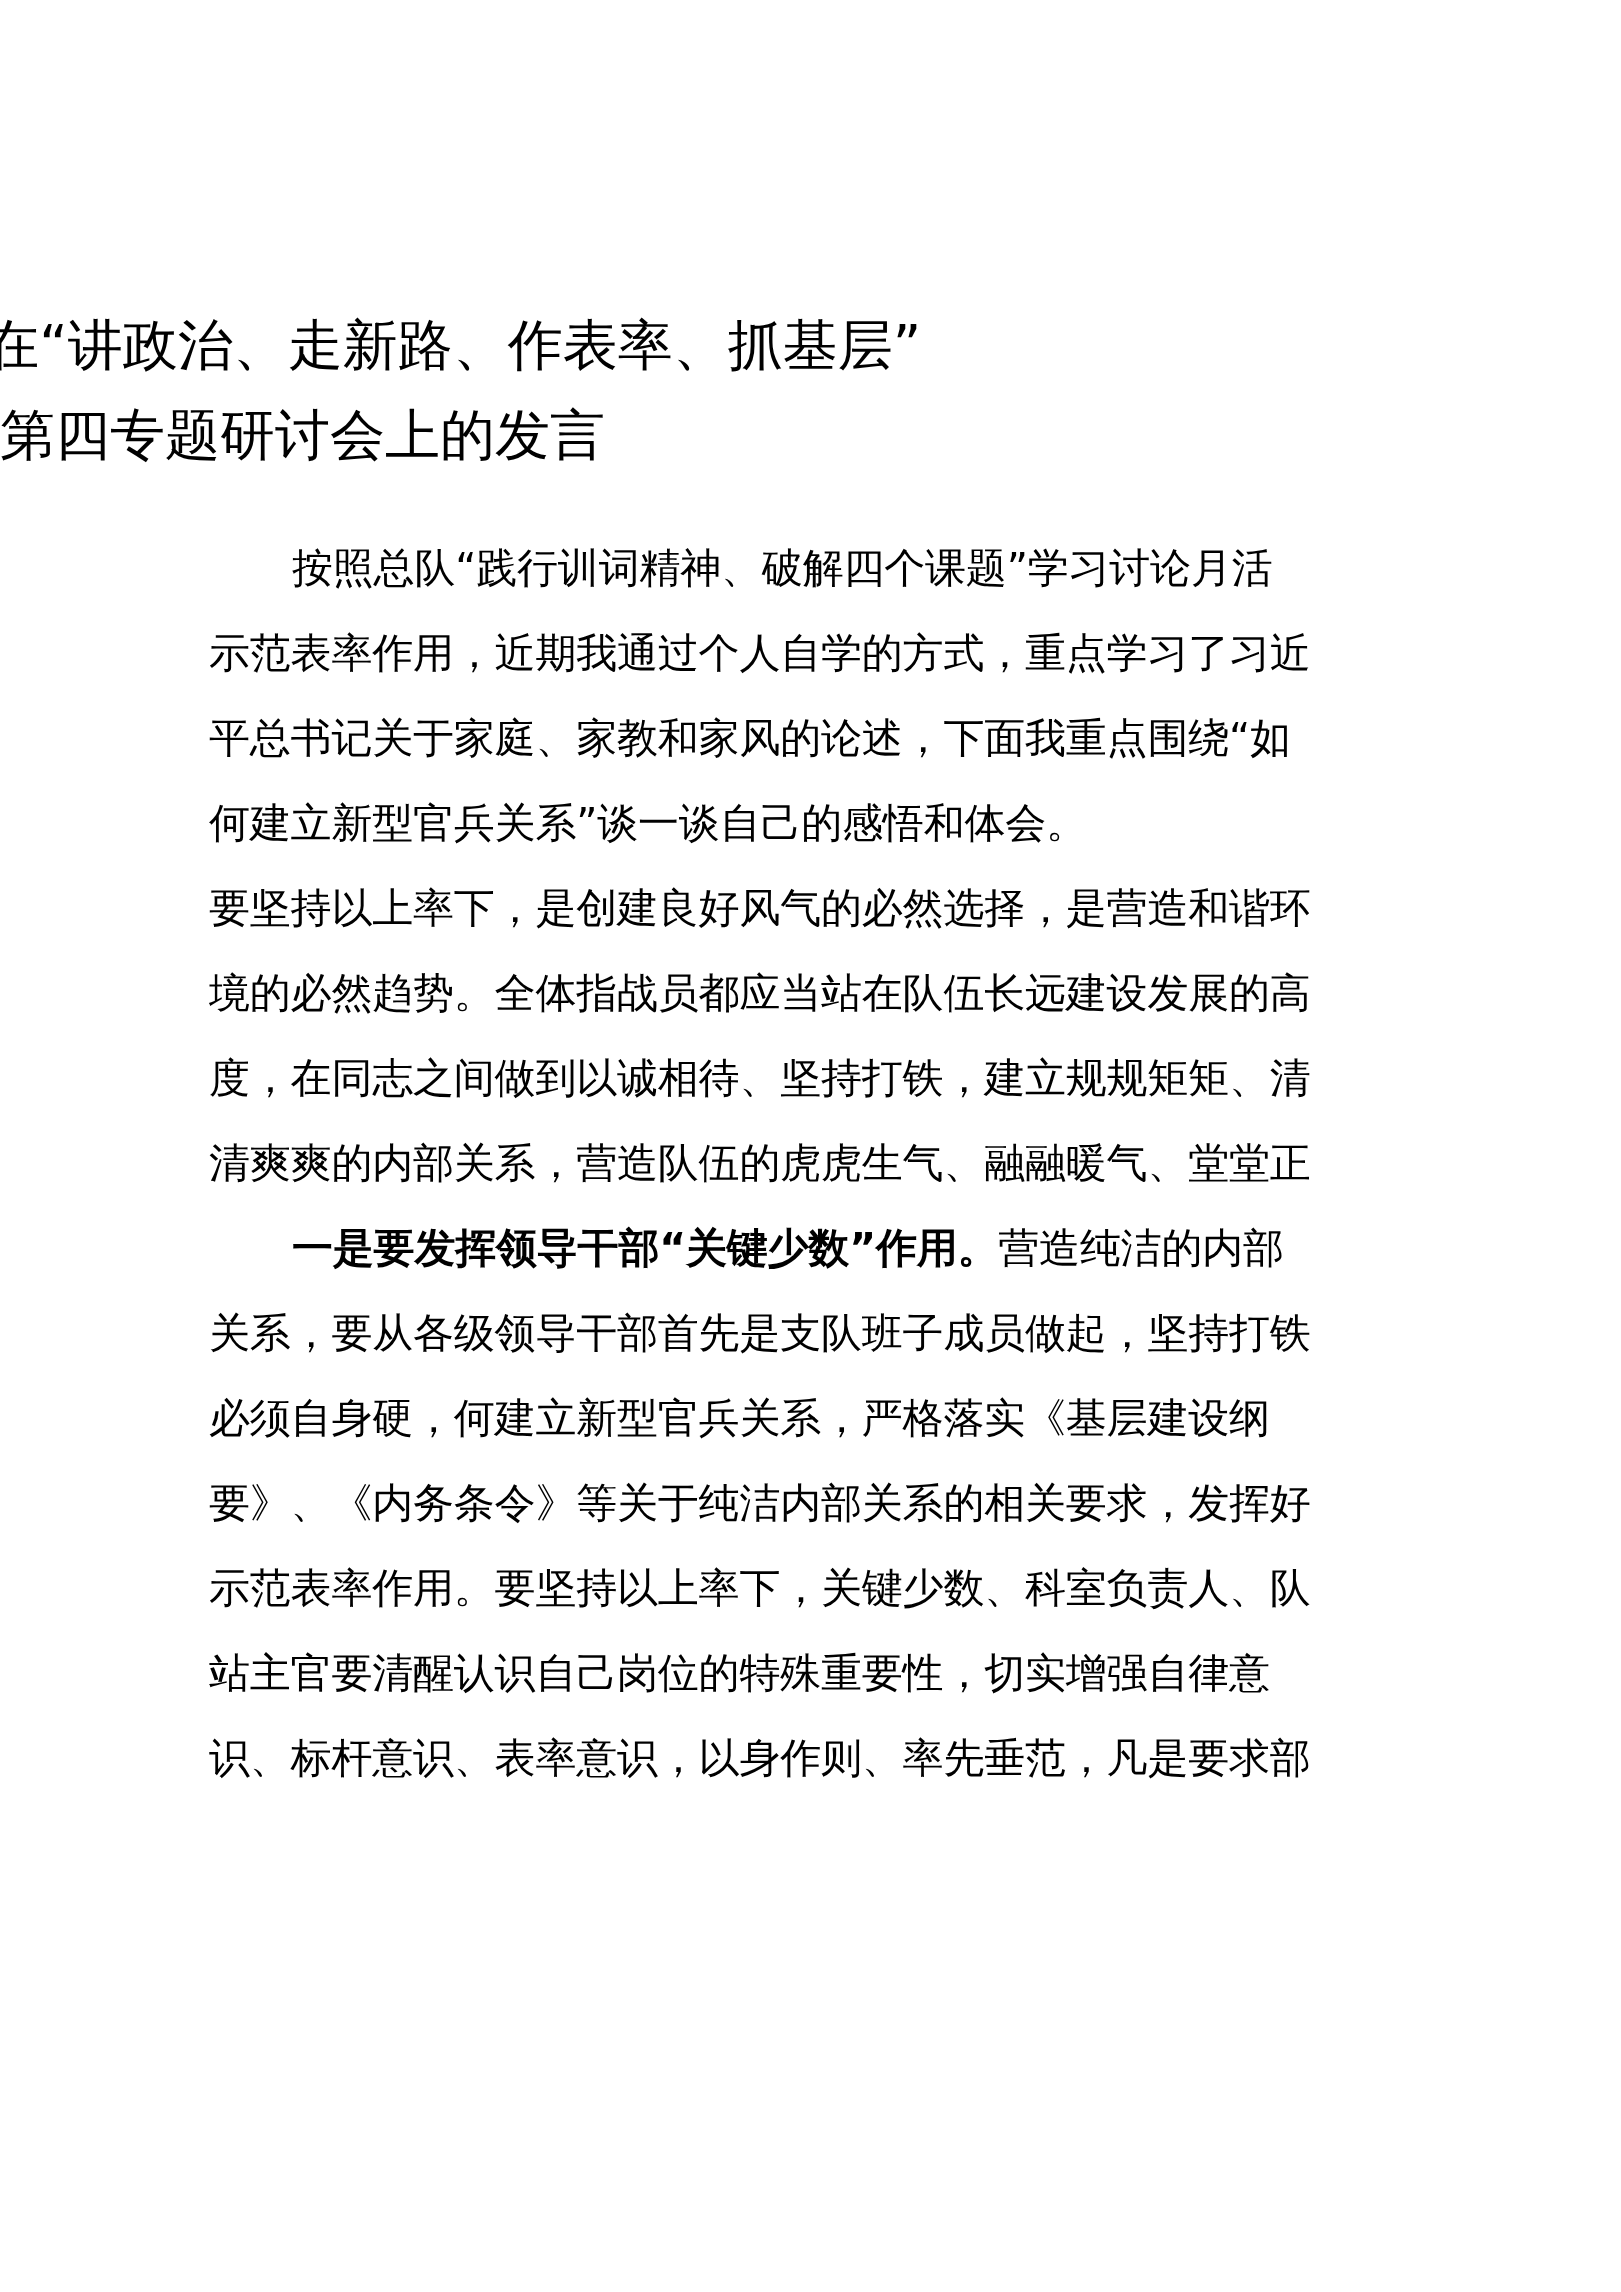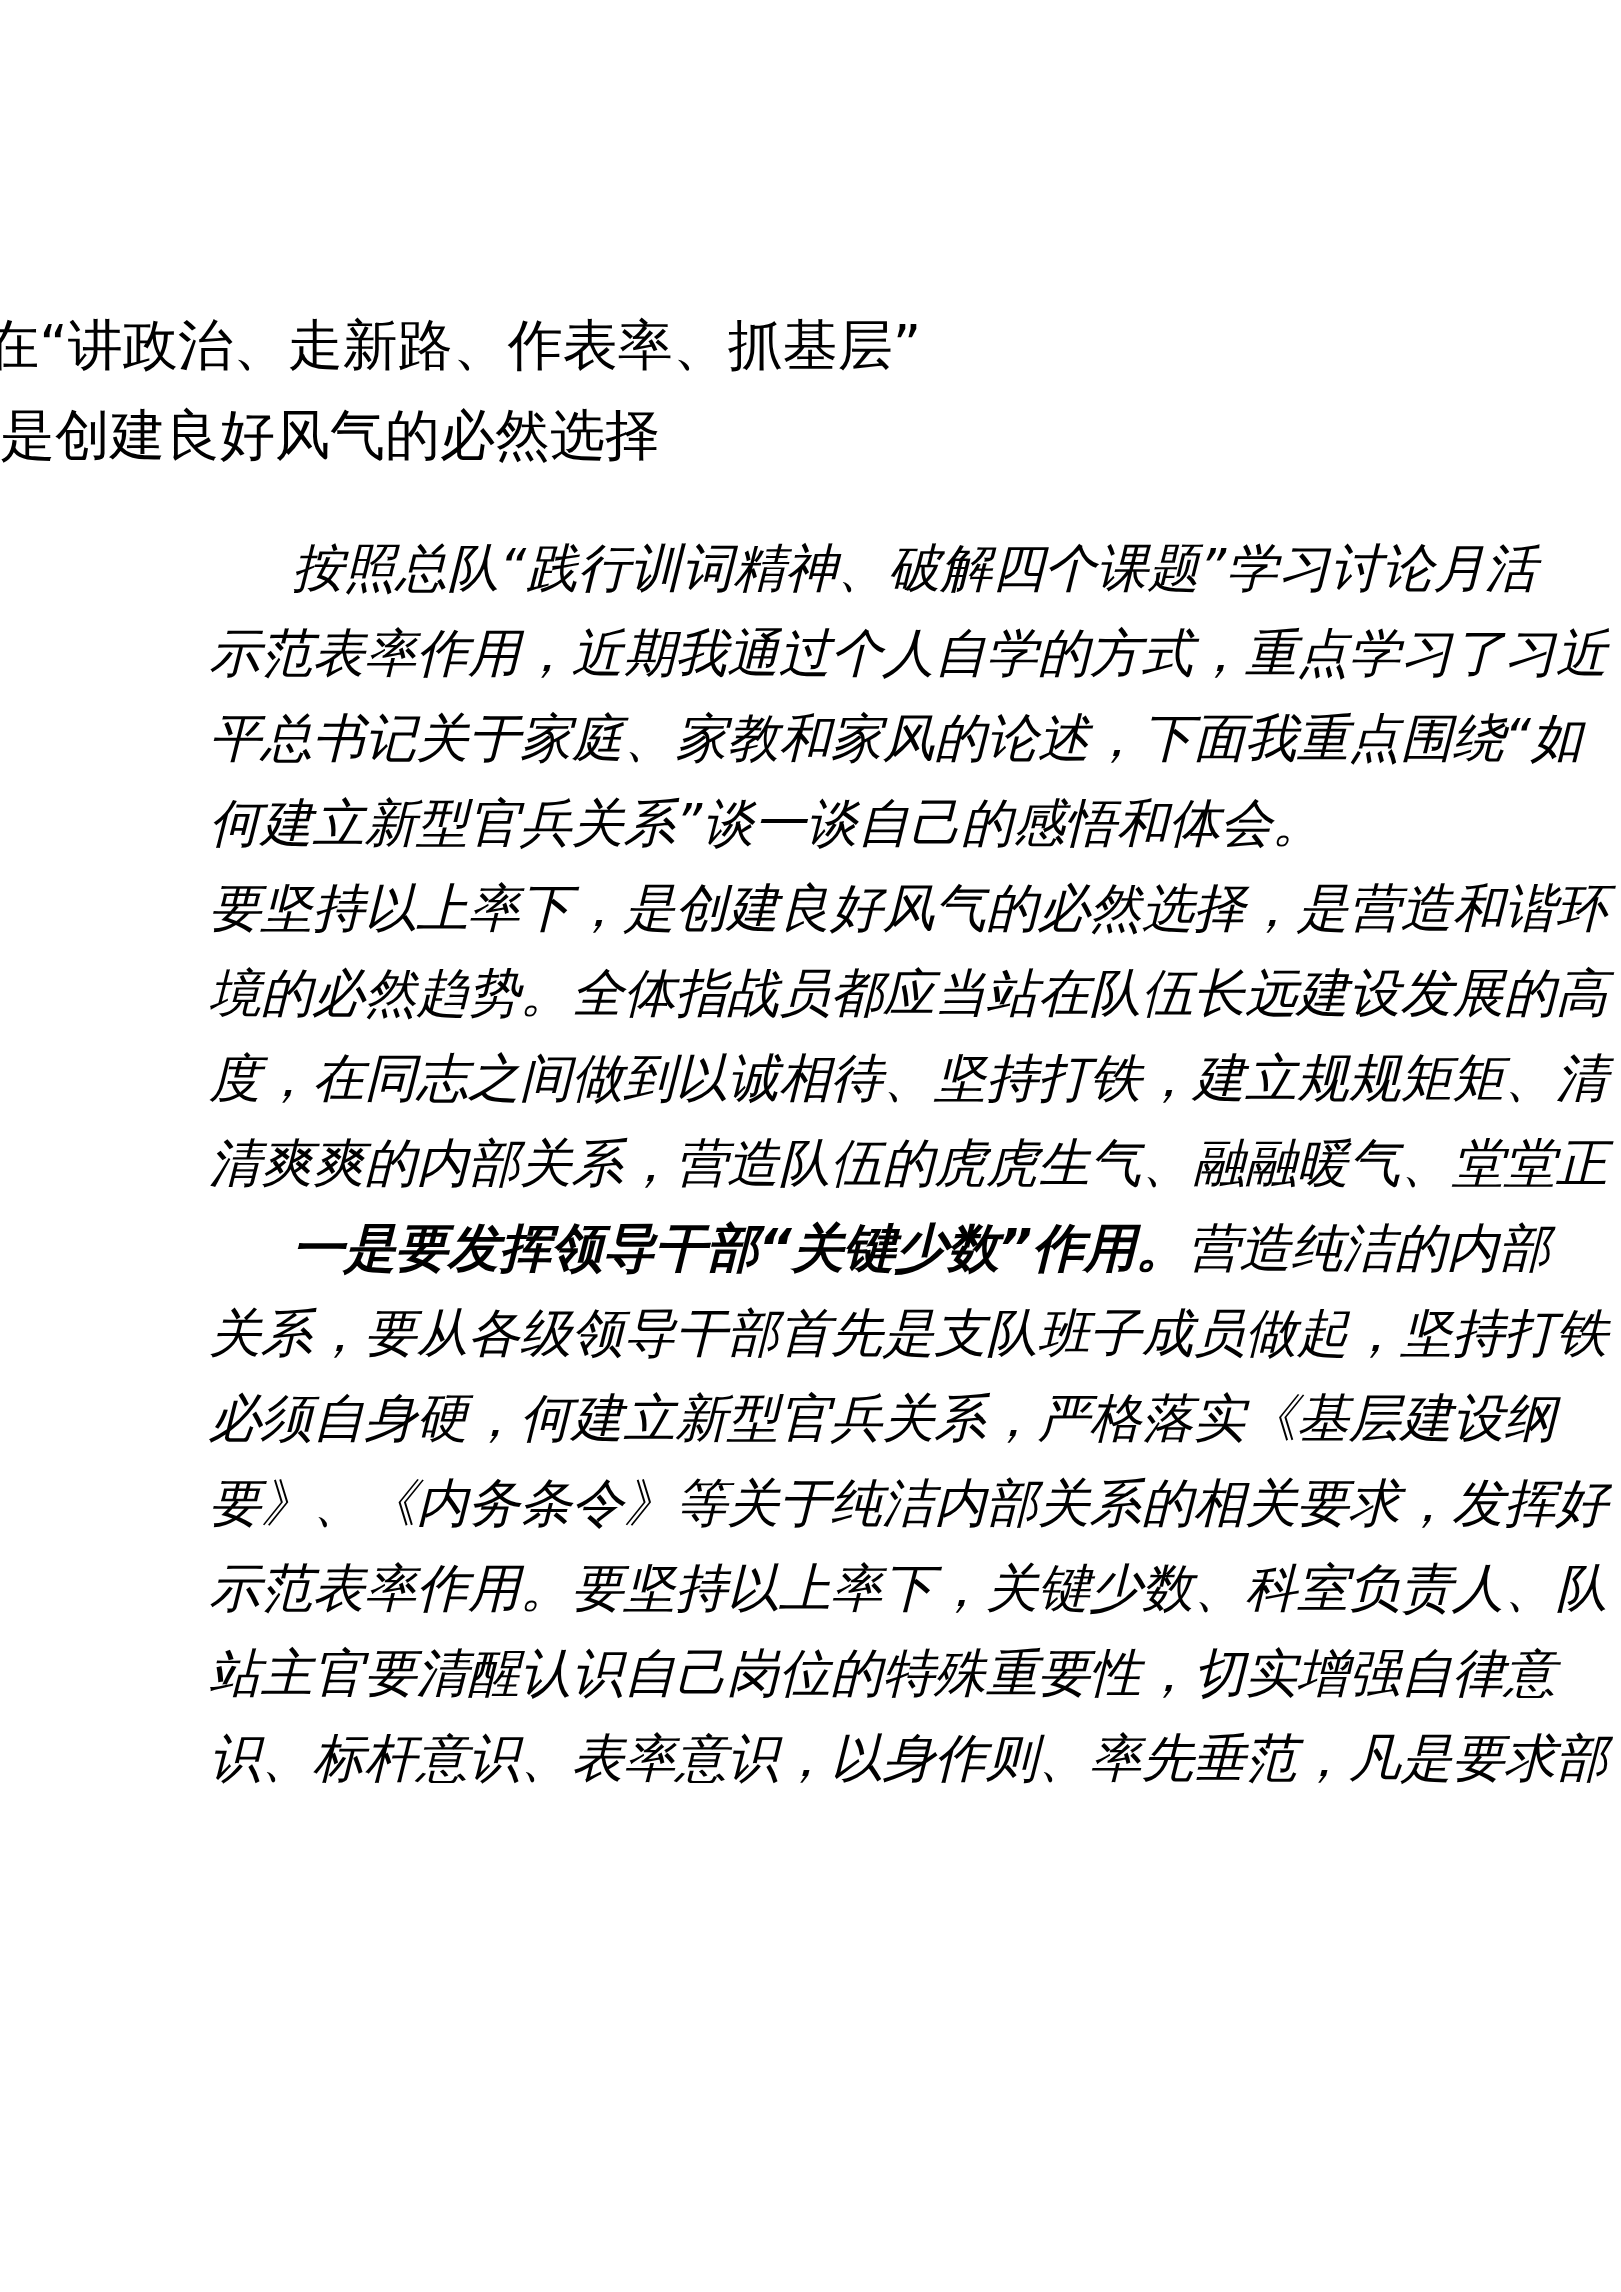--- a/index.html
+++ b/index.html
@@ -40,38 +40,37 @@
     }
     .title-line.l1 { padding-left: 0px; margin-left: -15.7px; }
     .body {
       position: absolute;
       left: 209px;
       top: 526px;
       width: 1208px;
     }
     .para-line {
       display: block;
-      font-size: 52px;
+      font-size: 41px;
       line-height: 85px;
       height: 85px;
       white-space: nowrap;
       letter-spacing: -0.2px;
-      font-style: italic;
     }
     .indent { padding-left: 83px; }
     .bold { font-weight: bold; }
   </style>
 </head>
 <body>
 
 <div class="page">
 
   <div class="title">
     <span class="title-line l1">在“讲政治、走新路、作表率、抓基层”</span>
-    <span class="title-line">是创建良好风气的必然选择</span>
+    <span class="title-line">第四专题研讨会上的发言</span>
   </div>
 
   <div class="body">
 
     <div>
       <span class="para-line indent">按照总队“践行训词精神、破解四个课题”学习讨论月活</span>
       <span class="para-line">示范表率作用，近期我通过个人自学的方式，重点学习了习近</span>
       <span class="para-line">平总书记关于家庭、家教和家风的论述，下面我重点围绕“如</span>
       <span class="para-line">何建立新型官兵关系”谈一谈自己的感悟和体会。</span>
     </div>

